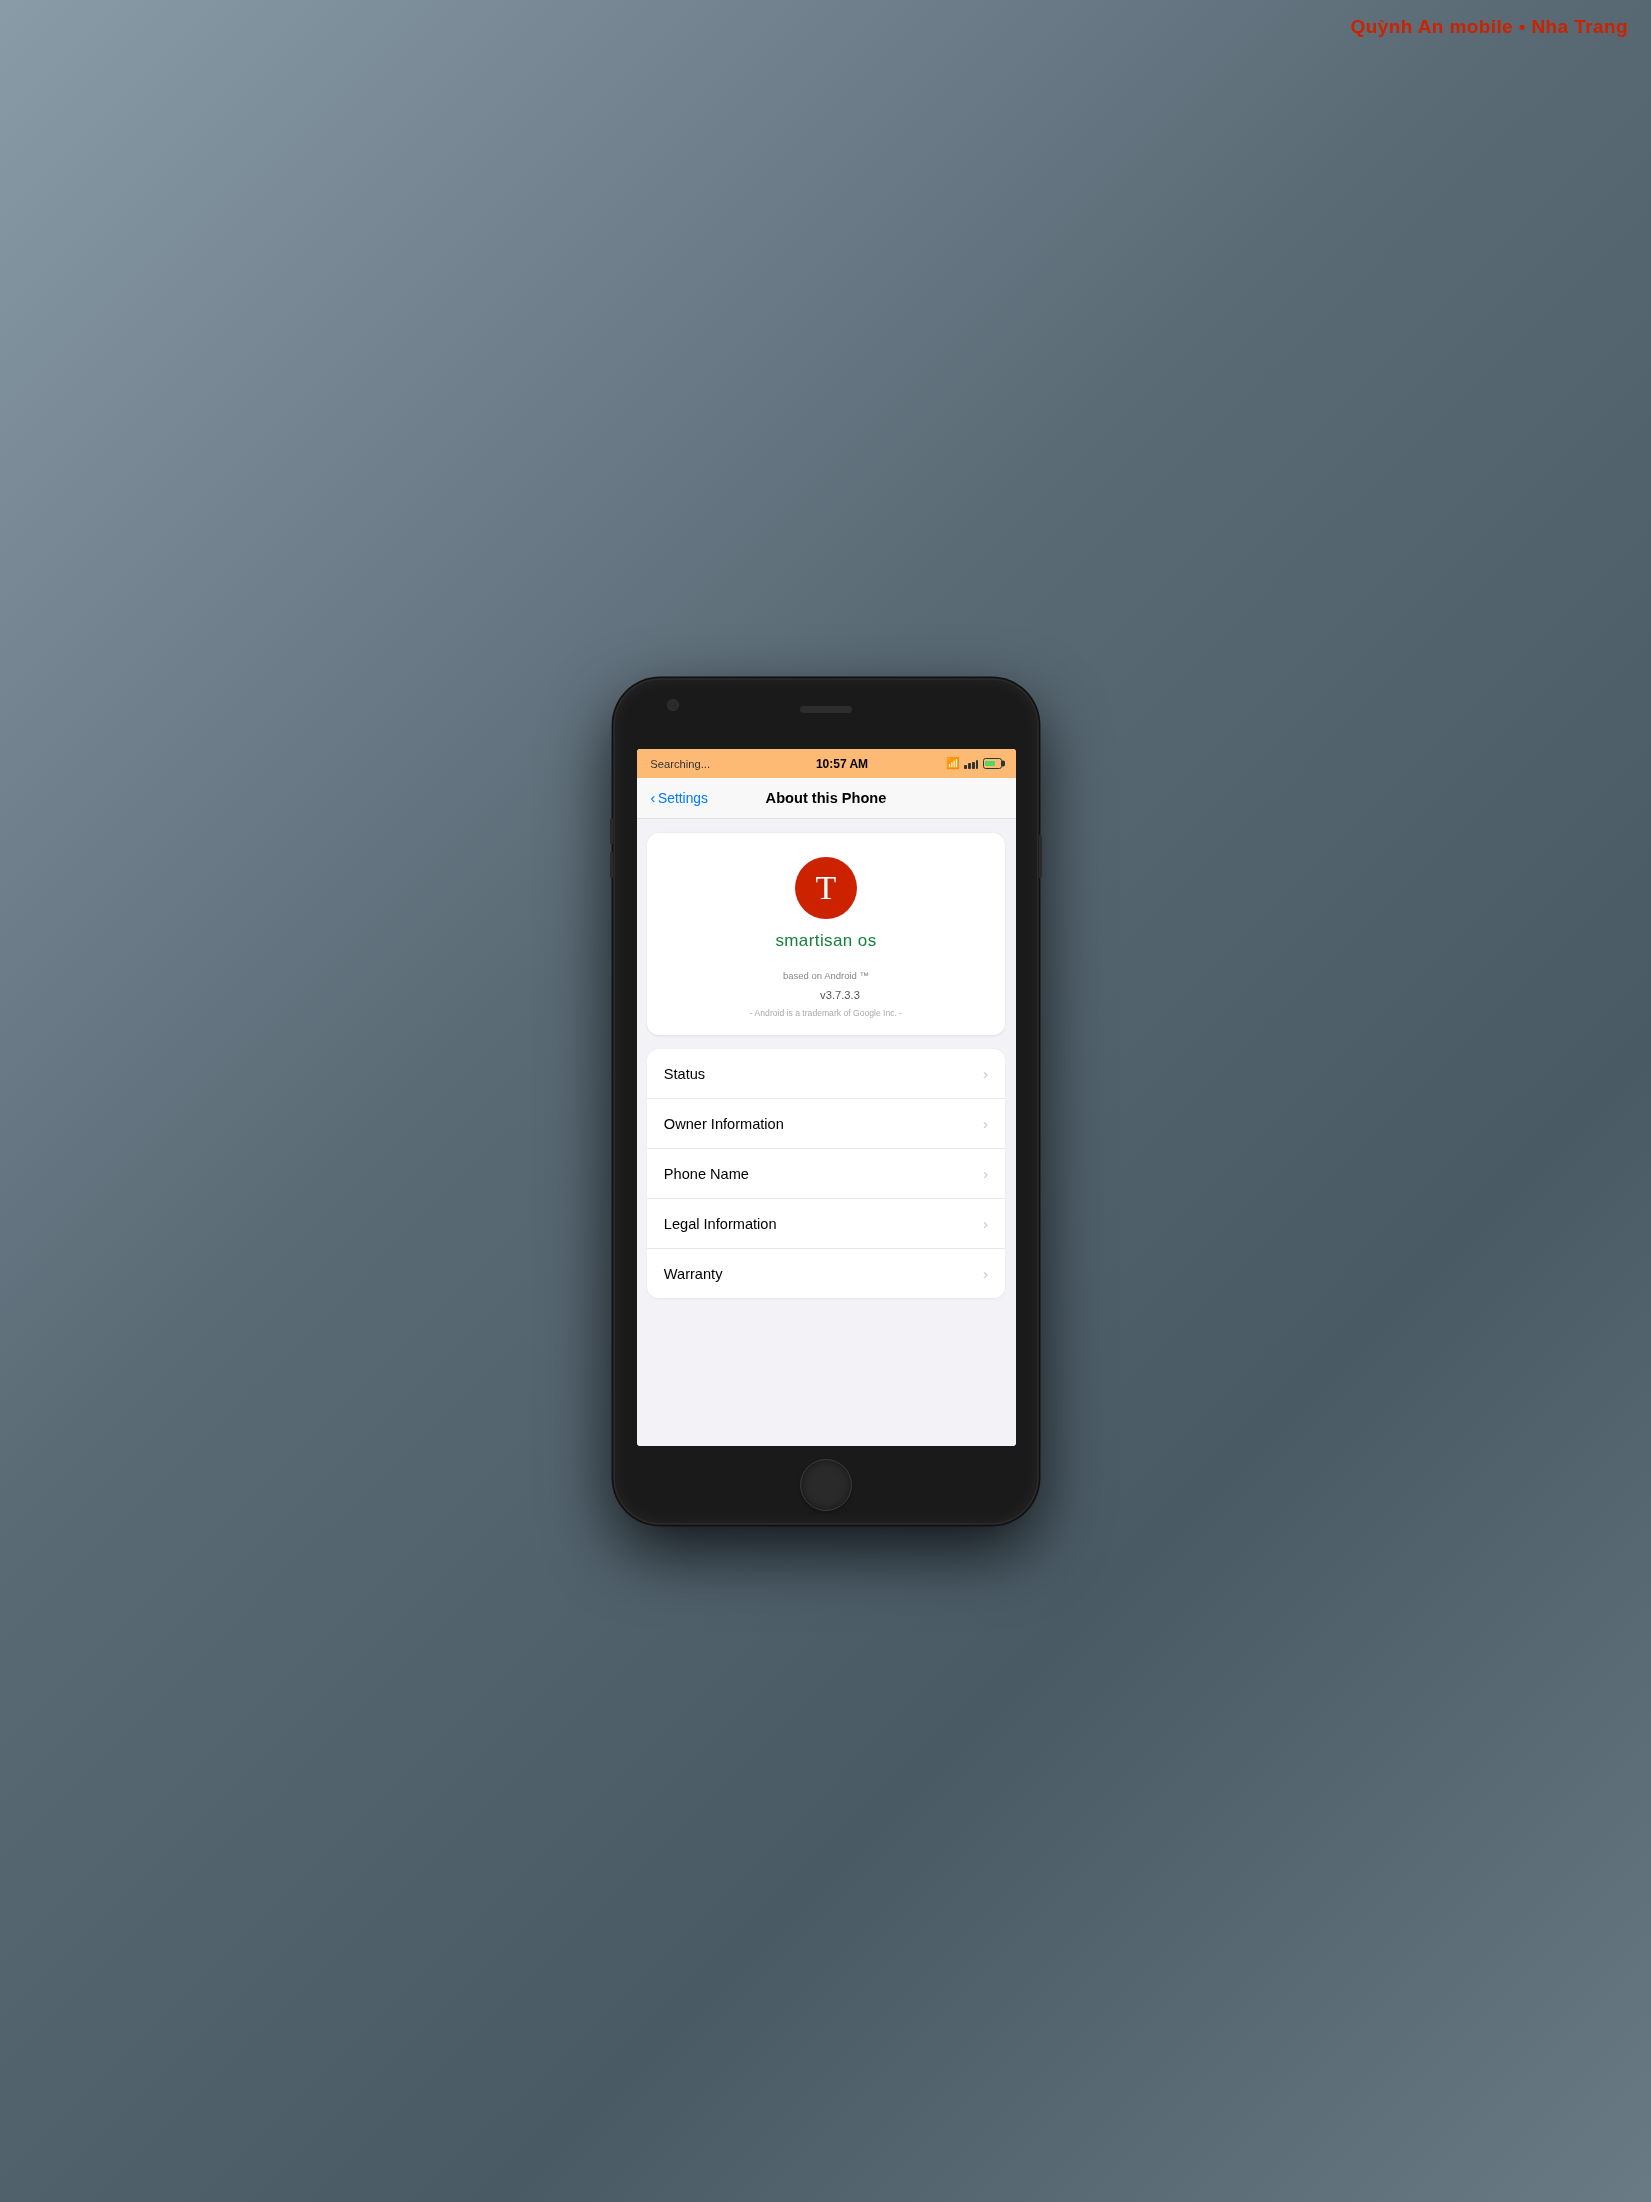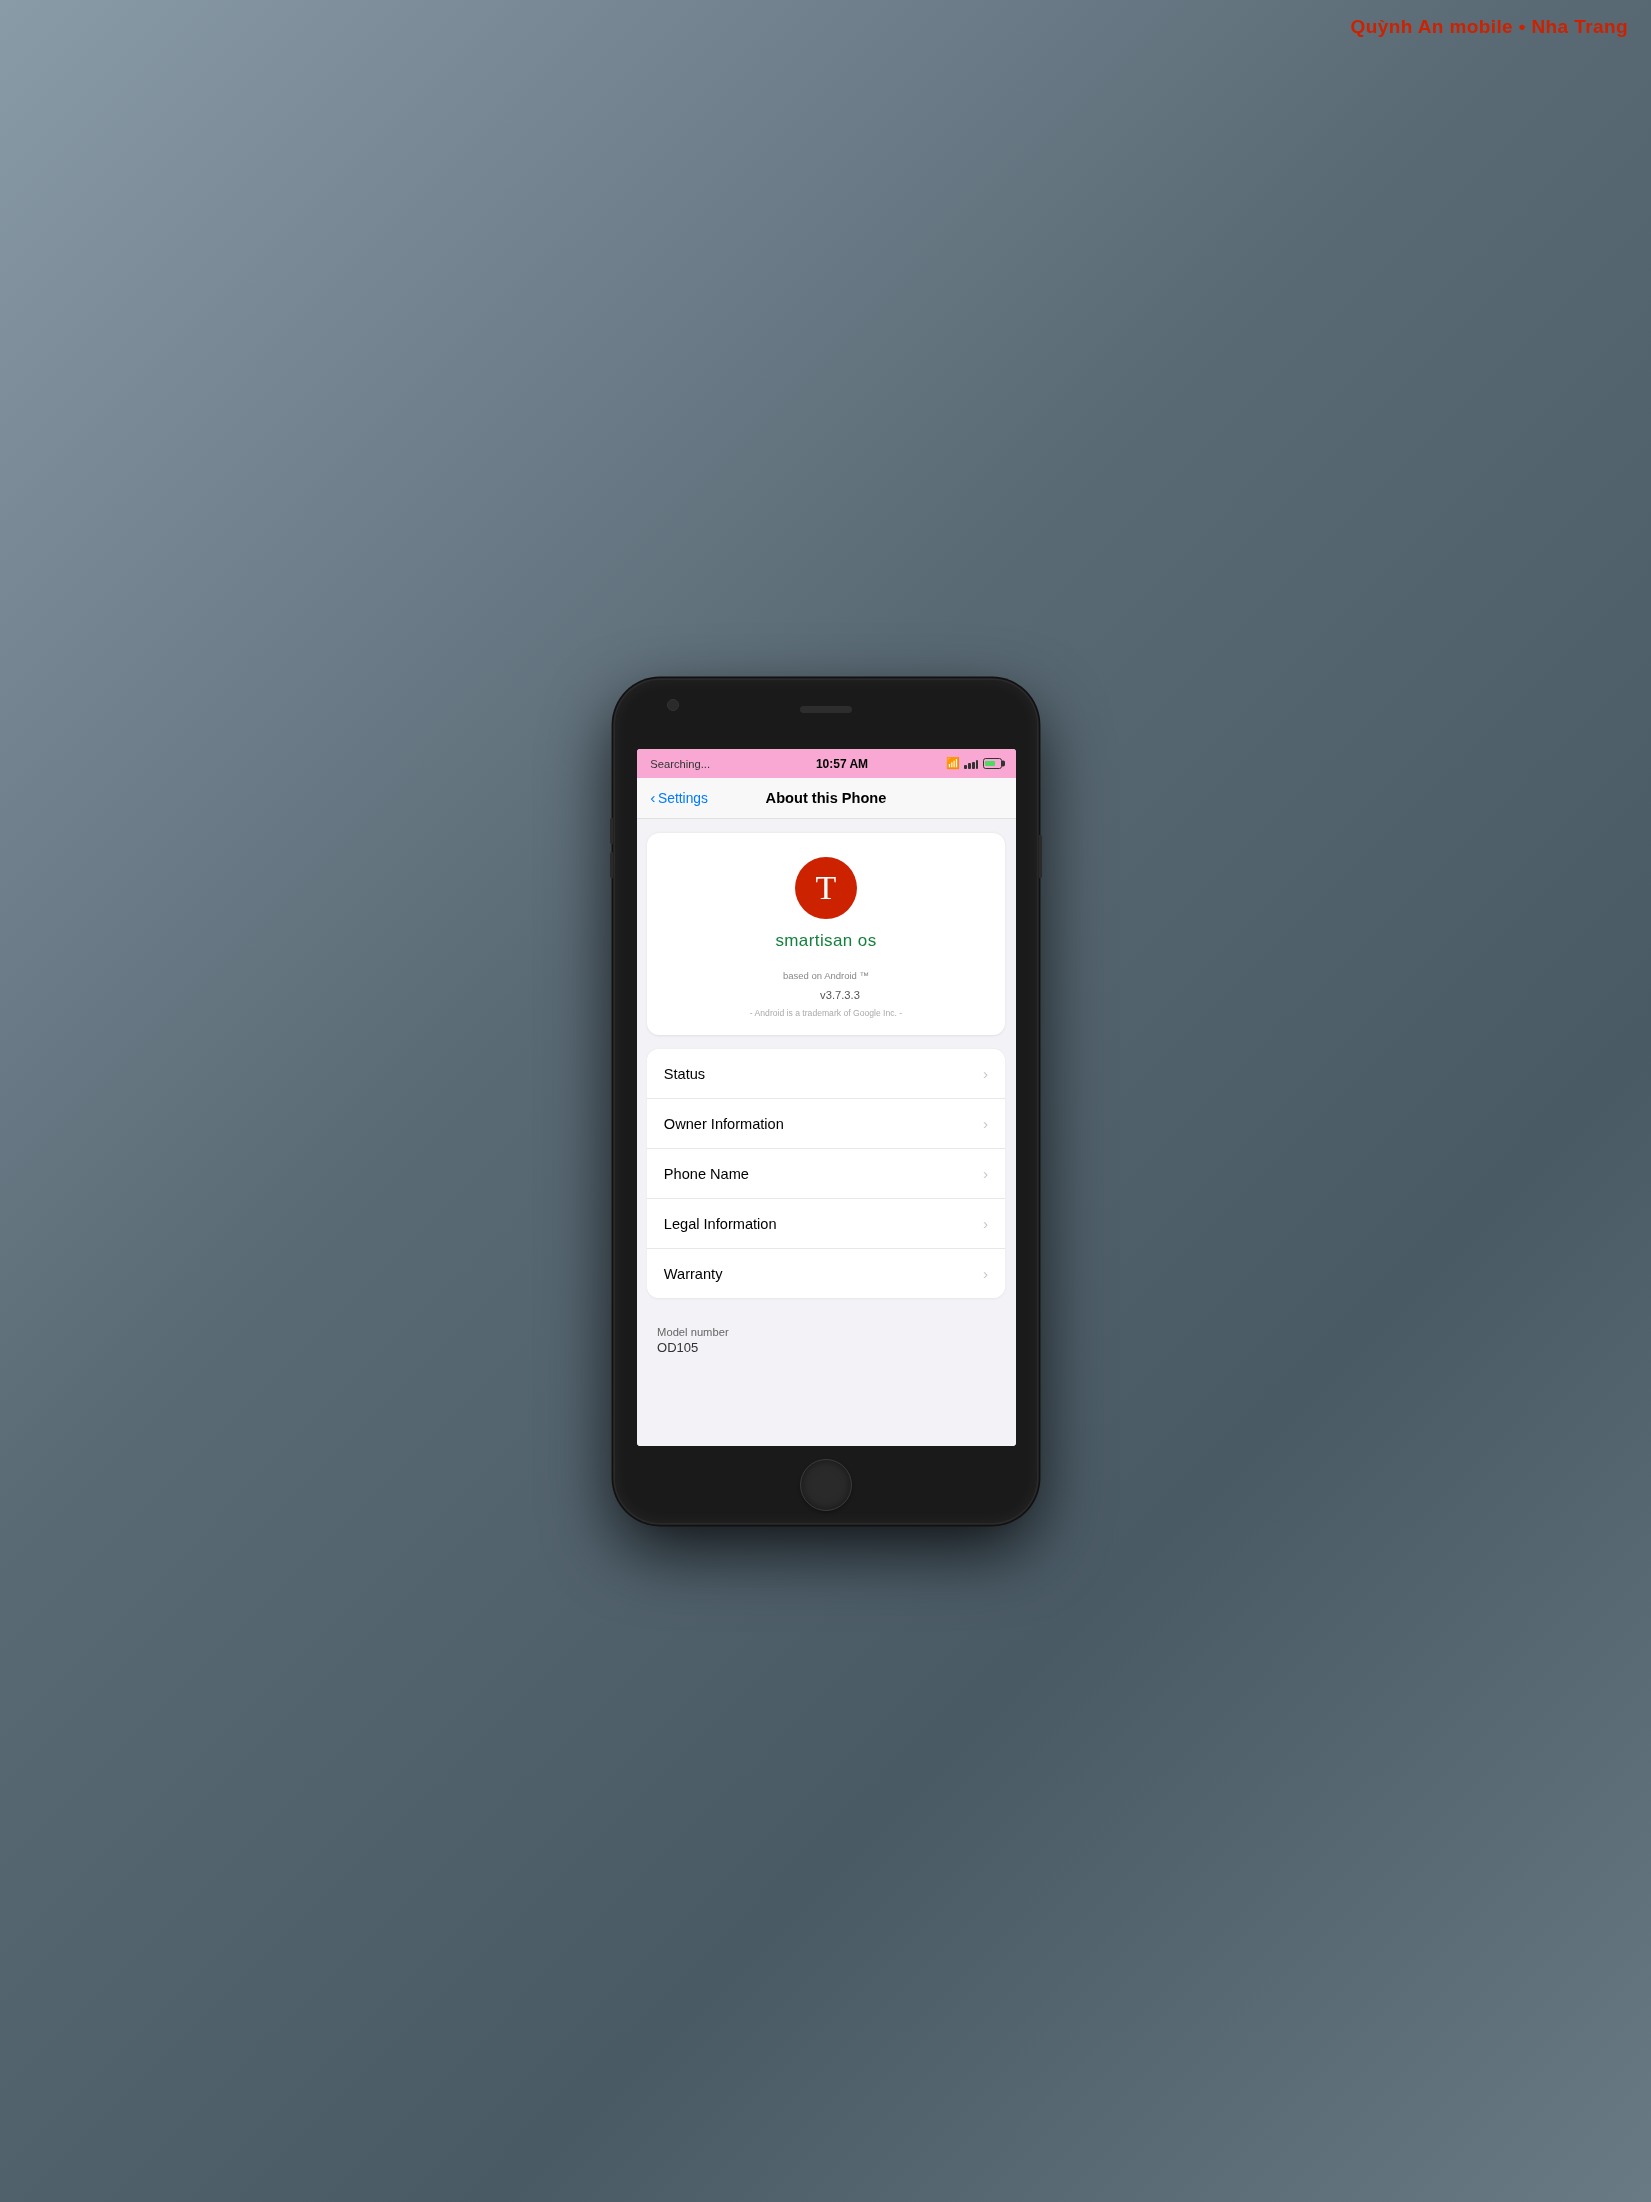--- a/index.html
+++ b/index.html
@@ -94,21 +94,21 @@
       flex: 1;
       background: #f2f2f7;
       overflow: hidden;
       border-radius: 3.4px;
       display: flex;
       flex-direction: column;
     }
 
     
     .status-bar {
-      background: #f9a8d4;
+      background: #fdba74;
       height: 29px;
       display: flex;
       align-items: center;
       justify-content: space-between;
       padding: 0 13.8px;
       flex-shrink: 0;
     }
 
     .status-left {
       font-size: 11.2px;
@@ -446,24 +446,20 @@
           <div class="settings-item">
             <span class="settings-item-label">Legal Information</span>
             <span class="chevron-right">›</span>
           </div>
           <div class="settings-item">
             <span class="settings-item-label">Warranty</span>
             <span class="chevron-right">›</span>
           </div>
         </div>
 
-        <div class="model-info">
-          <div class="model-label">Model number</div>
-          <div class="model-value">OD105</div>
-        </div>
 
       </div>
     </div>
 
     <div class="phone-bottom-bezel">
       <div class="home-button"></div>
     </div>
 
   </div>
 </div>

